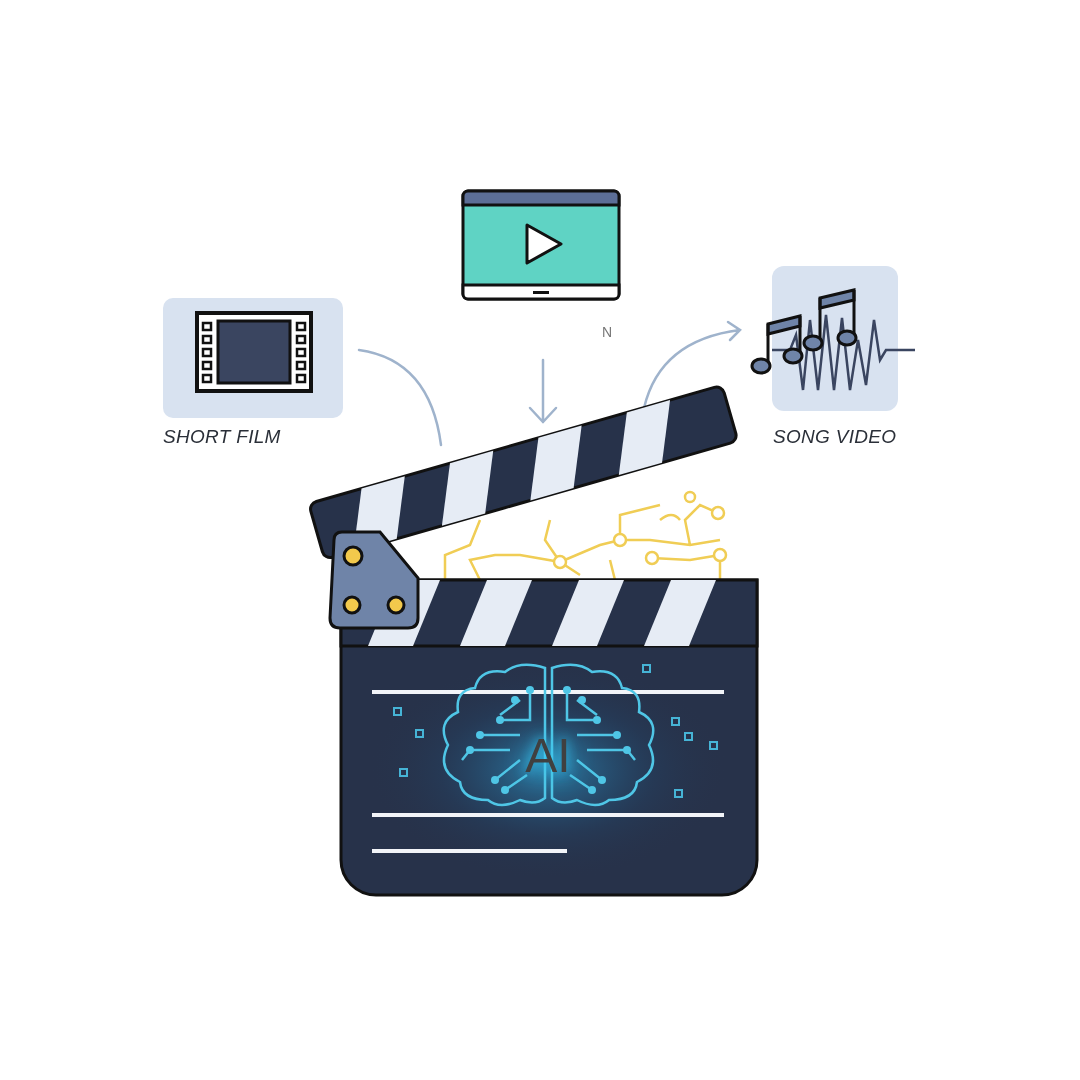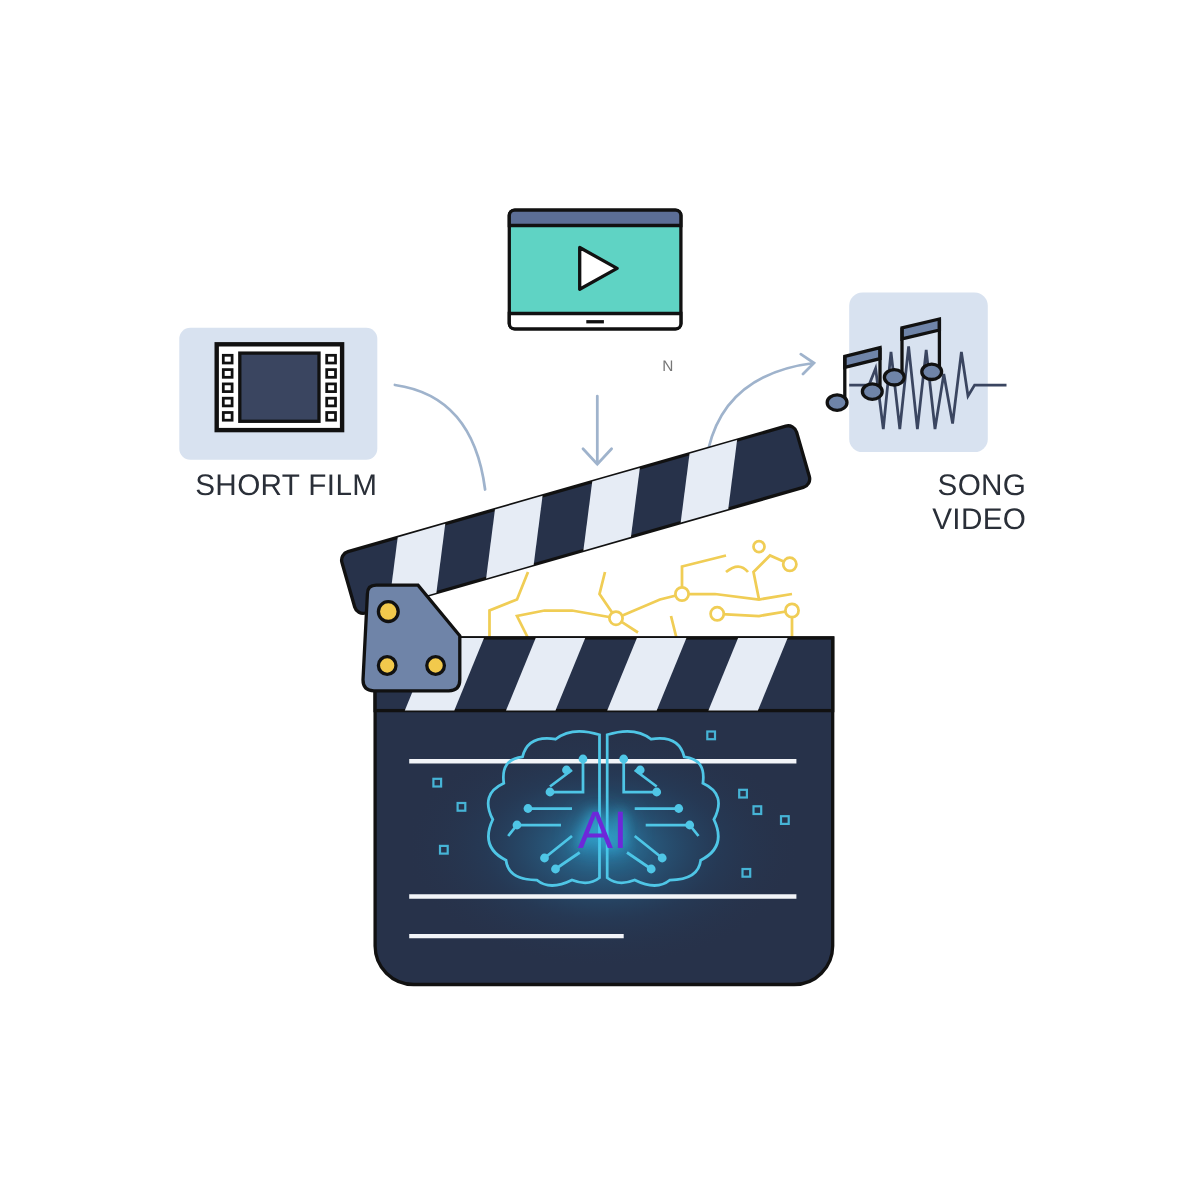--- a/index.html
+++ b/index.html
@@ -1,18 +1,18 @@
 <!DOCTYPE html>
 <html><head>
 <meta charset="utf-8">
 <style>
   html, body { margin:0; padding:0; background:#ffffff; }
   body { width:1080px; height:1080px; position:relative; overflow:hidden; font-family:"Liberation Sans", sans-serif; }
   .abs { position:absolute; }
-  .label { font-size:27px; color:#2a2f38; letter-spacing:0.3px; text-align:right; }
+  .label { font-size:19px; color:#2a2f38; letter-spacing:0.3px; text-align:left;font-style:italic; }
   svg { position:absolute; left:0; top:0; }
 </style>
 </head>
 <body>
 
 <svg width="1080" height="1080" viewBox="0 0 1080 1080">
   <defs>
     <radialGradient id="glow" cx="50%" cy="50%" r="50%">
       <stop offset="0%" stop-color="#2fb8f0" stop-opacity="0.55"></stop>
       <stop offset="60%" stop-color="#1f5f8f" stop-opacity="0.15"></stop>
@@ -157,13 +157,13 @@
           <circle cx="582" cy="700" r="4"></circle>
           <circle cx="567" cy="690" r="4"></circle>
       </g>
     </g>
   </g>
 </svg>
 
 <div class="abs label" style="left:163px; top:426px; width:180px;">SHORT FILM</div>
 <div class="abs label" style="left:773px; top:426px; width:160px;">SONG VIDEO</div>
 <div class="abs" style="left:602px; top:324px; font-size:14px; color:#777;">N</div>
-<div class="abs" style="left:498px; top:728px; width:100px; text-align:center; font-size:48px; color:#6d28d9; text-shadow:0 0 12px #38c6f0, 0 0 24px #38c6f0;">AI</div>
+<div class="abs" style="left:498px; top:728px; width:100px; text-align:center; font-size:48px; color:#404040; text-shadow:0 0 12px #38c6f0, 0 0 24px #38c6f0;">AI</div>
 
 </body></html>

